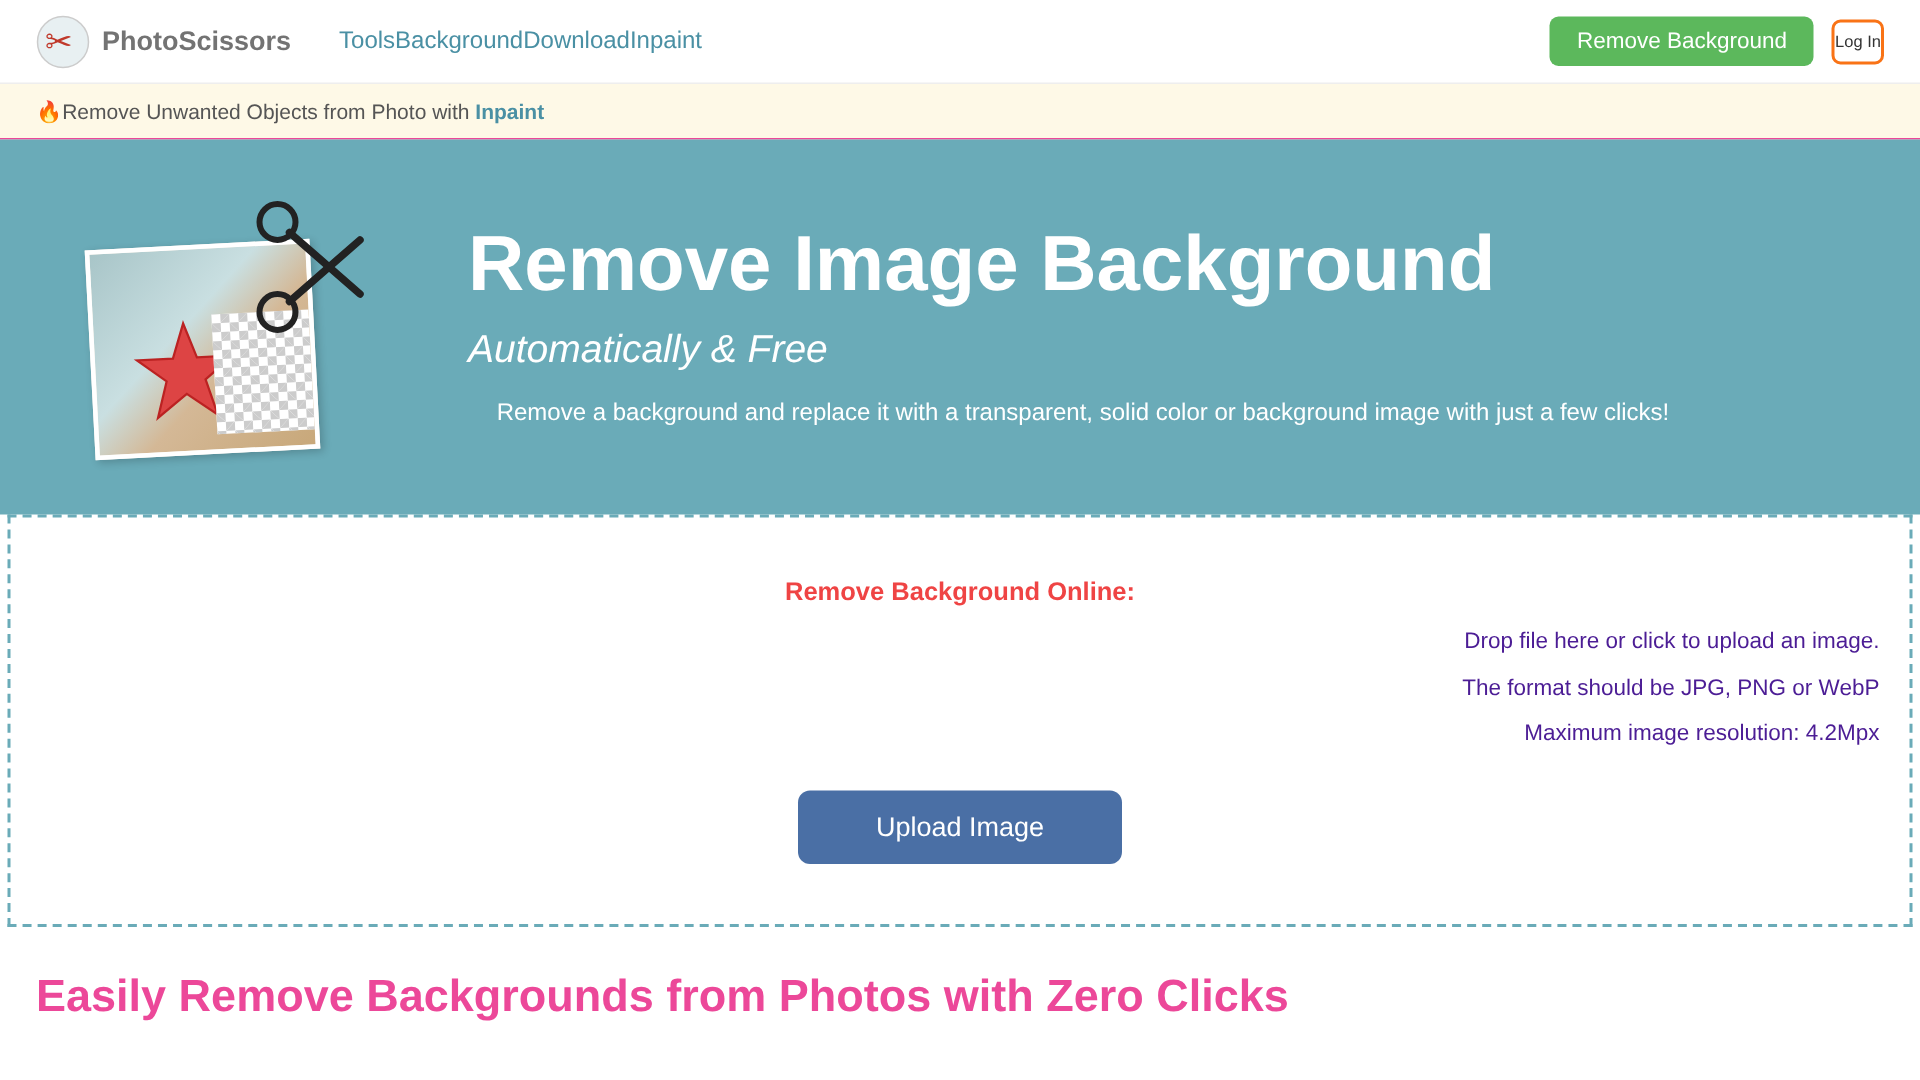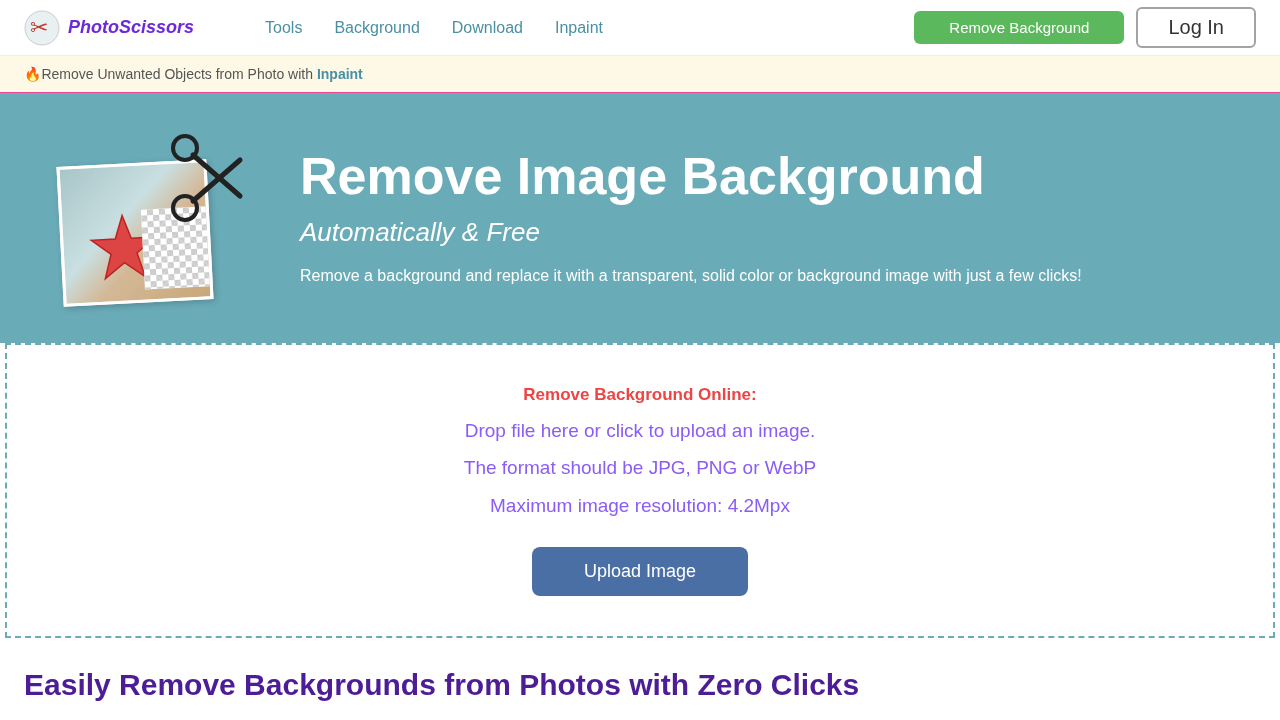--- a/index.html
+++ b/index.html
@@ -20,58 +20,55 @@
       gap: 8px;
       margin-right: 32px;
     }
     .logo-icon {
       width: 36px;
       height: 36px;
     }
     .logo-text {
       font-size: 18px;
       font-weight: bold;
-      color: #6d28d9;
-      font-style: italic;
+      color: #737373;
     }
     .nav-links {
       display: flex;
-      gap: 32px;
       flex: 1;
-      margin-left: 39px;
     }
     .nav-link {
       font-size: 16px;
       color: #4a90a4;
       text-decoration: none;
       cursor: pointer;
       font-weight: 500;
     }
     .nav-right {
       display: flex;
       align-items: center;
       gap: 12px;
     }
     .btn-remove-bg {
       background: #5cb85c;
       color: #fff;
       border: none;
-      padding: 8px 35px;
+      padding: 8px 18px;
       border-radius: 6px;
       font-size: 15px;
       cursor: pointer;
       font-weight: 500;
     }
     .btn-login {
       background: #fff;
       color: #333;
-      border: 2px solid #a3a3a3;
-      padding: 7px 30px;
+      border: 2px solid #f97316;
+      padding: 7px 0;
       border-radius: 6px;
-      font-size: 20px;
+      font-size: 11px;
       cursor: pointer;
       font-weight: 500;
     }
 
     
     .announcement-bar {
       background: #fef9e7;
       padding: 10px 24px;
       font-size: 14px;
       color: #555;
@@ -84,20 +81,21 @@
     }
 
     
     .hero {
       background: #6aabb8;
       display: flex;
       align-items: center;
       padding: 30px 40px;
       min-height: 230px;
       position: relative;
+      gap: 12px;
     }
     .hero-image-area {
       width: 230px;
       flex-shrink: 0;
       margin-right: 30px;
       position: relative;
     }
     
     .hero-text-area {
       flex: 1;
@@ -114,41 +112,43 @@
       font-size: 26px;
       color: #fff;
       margin-bottom: 16px;
       font-style: italic;
     }
     .hero-desc {
       font-size: 16px;
       color: #fff;
       max-width: 820px;
       line-height: 1.5;
+      text-align: center;
     }
 
     
     .upload-section {
       border: 2.5px dashed #6aabb8;
       margin: 0 5px;
       background: #fff;
       padding: 40px 20px;
       text-align: center;
     }
     .upload-title {
       font-size: 17px;
       color: #ef4444;
       margin-bottom: 10px;
       font-weight: 600;
     }
     .upload-desc {
-      font-size: 19px;
-      color: #8b5cf6;
+      font-size: 15px;
+      color: #4c1d95;
       margin-bottom: 5px;
       line-height: 1.7;
+      text-align: right;
     }
     .btn-upload {
       background: #4a6fa5;
       color: #fff;
       border: none;
       padding: 14px 52px;
       border-radius: 8px;
       font-size: 18px;
       cursor: pointer;
       margin-top: 20px;
@@ -156,21 +156,21 @@
     }
 
     
     .features-section {
       background: #fff;
       padding: 30px 24px 10px 24px;
     }
     .features-title {
       font-size: 30px;
       font-weight: bold;
-      color: #4c1d95;
+      color: #ec4899;
       margin-bottom: 20px;
     }
 
     
     .photo-frame {
       width: 150px;
       height: 140px;
       background: #f5f0e8;
       border: 3px solid #fff;
       box-shadow: 2px 2px 6px rgba(0,0,0,0.2);

